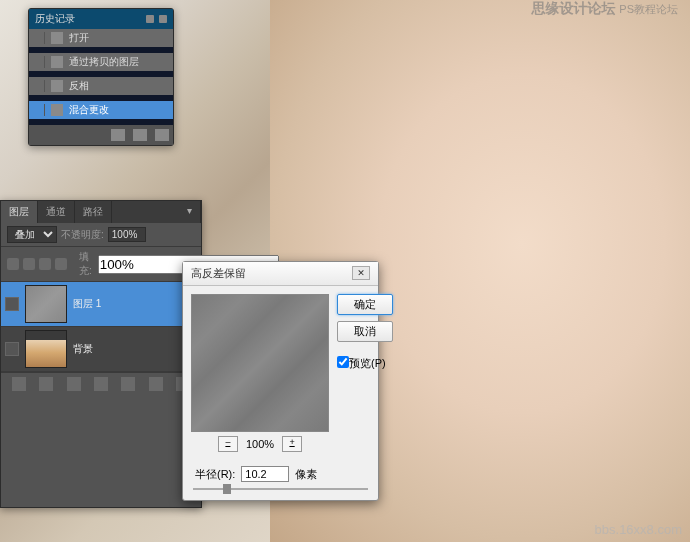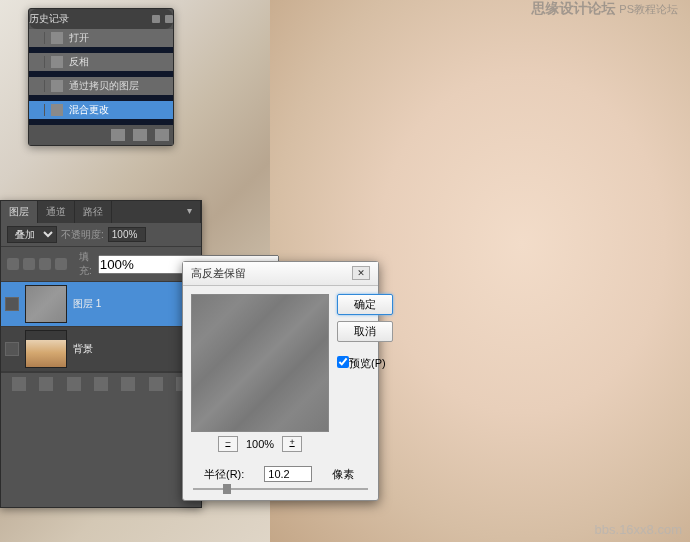--- a/index.html
+++ b/index.html
@@ -14,21 +14,21 @@
     .watermark-top { position: absolute; top: 0; right: 12px; color: rgba(120,120,120,0.6); font-size: 14px; font-weight: bold; }
     .watermark-top .sub { font-size: 11px; font-weight: normal; }
     .watermark-bottom { position: absolute; bottom: 5px; right: 8px; color: rgba(180,180,180,0.7); font-size: 13px; }
     
     
     .history-panel {
       position: absolute; top: 8px; left: 28px; width: 146px;
       background: #535353; border: 1px solid #2c2c2c; border-radius: 3px;
       box-shadow: 0 2px 8px rgba(0,0,0,0.4);
     }
-    .panel-header { background: #404040; padding: 3px 0; font-size: 11px; color: #ddd; display: flex; justify-content: space-between; align-items: center; border-radius: 8px; }
+    .panel-header { background: #0c4a6e; padding: 3px 6px; font-size: 11px; color: #ddd; display: flex; justify-content: space-between; align-items: center; }
     .panel-header .title { font-size: 10px; }
     .panel-controls span { display: inline-block; width: 8px; height: 8px; margin-left: 2px; background: #888; border-radius: 1px; }
     .history-filerow { background: #6a6a6a; padding: 2px 4px; border-bottom: 1px solid #3a3a3a; display: flex; align-items: center; gap: 4px; font-size: 9px; color: #ddd; }
     .history-thumb { width: 14px; height: 14px; background: linear-gradient(#d4b896,#b89070); border: 1px solid #333; }
     .history-check { width: 12px; height: 12px; border: 1px solid #888; background: #777; }
     .history-list { background: #6a6a6a; }
     .history-item { padding: 2px 4px; border-bottom: 6px solid #0f172a; display: flex; align-items: center; gap: 6px; font-size: 10px; color: #ddd; }
     .history-item .hcell { width: 12px; height: 12px; border-right: 1px solid #555; }
     .history-item.selected { background: #4a8ed6; color: #fff; }
     .history-item .hicon { width: 12px; height: 12px; background: #8a8a8a; }
@@ -75,21 +75,21 @@
     .hp-close { width: 18px; height: 14px; background: #e8e8e8; border: 1px solid #aaa; font-size: 9px; text-align: center; line-height: 12px; }
     .hp-body { padding: 8px; display: flex; gap: 8px; }
     .hp-preview-box { width: 138px; height: 138px; border: 1px solid #888; background: linear-gradient(135deg, #7a7a7a 0%, #888 20%, #7a7a7a 35%, #8a8a8a 50%, #787878 65%, #868686 80%, #7a7a7a 100%); }
     .hp-right { display: flex; flex-direction: column; gap: 6px; }
     .hp-btn { background: linear-gradient(#fdfdfd,#e8e8e8); border: 1px solid #999; padding: 2px 8px; font-size: 11px; border-radius: 2px; text-align: center; min-width: 56px; }
     .hp-btn.focus { border: 1px solid #3088d8; box-shadow: 0 0 3px #6ab0f0; }
     .hp-check { display: flex; font-size: 11px; margin-top: 8px; }
     .hp-check input { width: 12px; height: 12px; }
     .hp-zoom { display: flex; justify-content: center; align-items: center; gap: 8px; font-size: 11px; margin-top: 4px; }
     .hp-zoom .zbtn { width: 20px; height: 16px; border: 1px solid #999; background: #f5f5f5; text-align: center; font-size: 9px; text-decoration: underline; }
-    .hp-radius { padding: 6px 21px; font-size: 11px; display: flex; align-items: center; gap: 20px; }
+    .hp-radius { padding: 6px 12px; font-size: 11px; display: flex; align-items: center; gap: 6px; }
     .hp-radius input { width: 48px; border: 1px solid #888; padding: 1px 3px; font-size: 11px; }
     .hp-slider { padding: 0 10px 10px 10px; }
     .hp-slider-track { height: 2px; background: #aaa; position: relative; }
     .hp-slider-thumb { position: absolute; left: 17%; top: -4px; width: 8px; height: 10px; background: #888; }
   </style>
 </head>
 <body>
 
 <div class="canvas-bg">
   <div class="face-area"></div>
@@ -111,26 +111,26 @@
   </div>
   <div class="history-list">
     <div class="history-item">
       <span class="hcell"></span>
       <span class="hicon"></span>
       <span>打开</span>
     </div>
     <div class="history-item">
       <span class="hcell"></span>
       <span class="hicon"></span>
+      <span>通过拷贝的图层</span>
+    </div>
+    <div class="history-item">
+      <span class="hcell"></span>
+      <span class="hicon"></span>
       <span>反相</span>
-    </div>
-    <div class="history-item">
-      <span class="hcell"></span>
-      <span class="hicon"></span>
-      <span>通过拷贝的图层</span>
     </div>
     <div class="history-item selected">
       <span class="hcell"></span>
       <span class="hicon"></span>
       <span>混合更改</span>
     </div>
   </div>
   <div class="history-panel-bottom">
     <span class="pb-icon"></span>
     <span class="pb-icon"></span>

